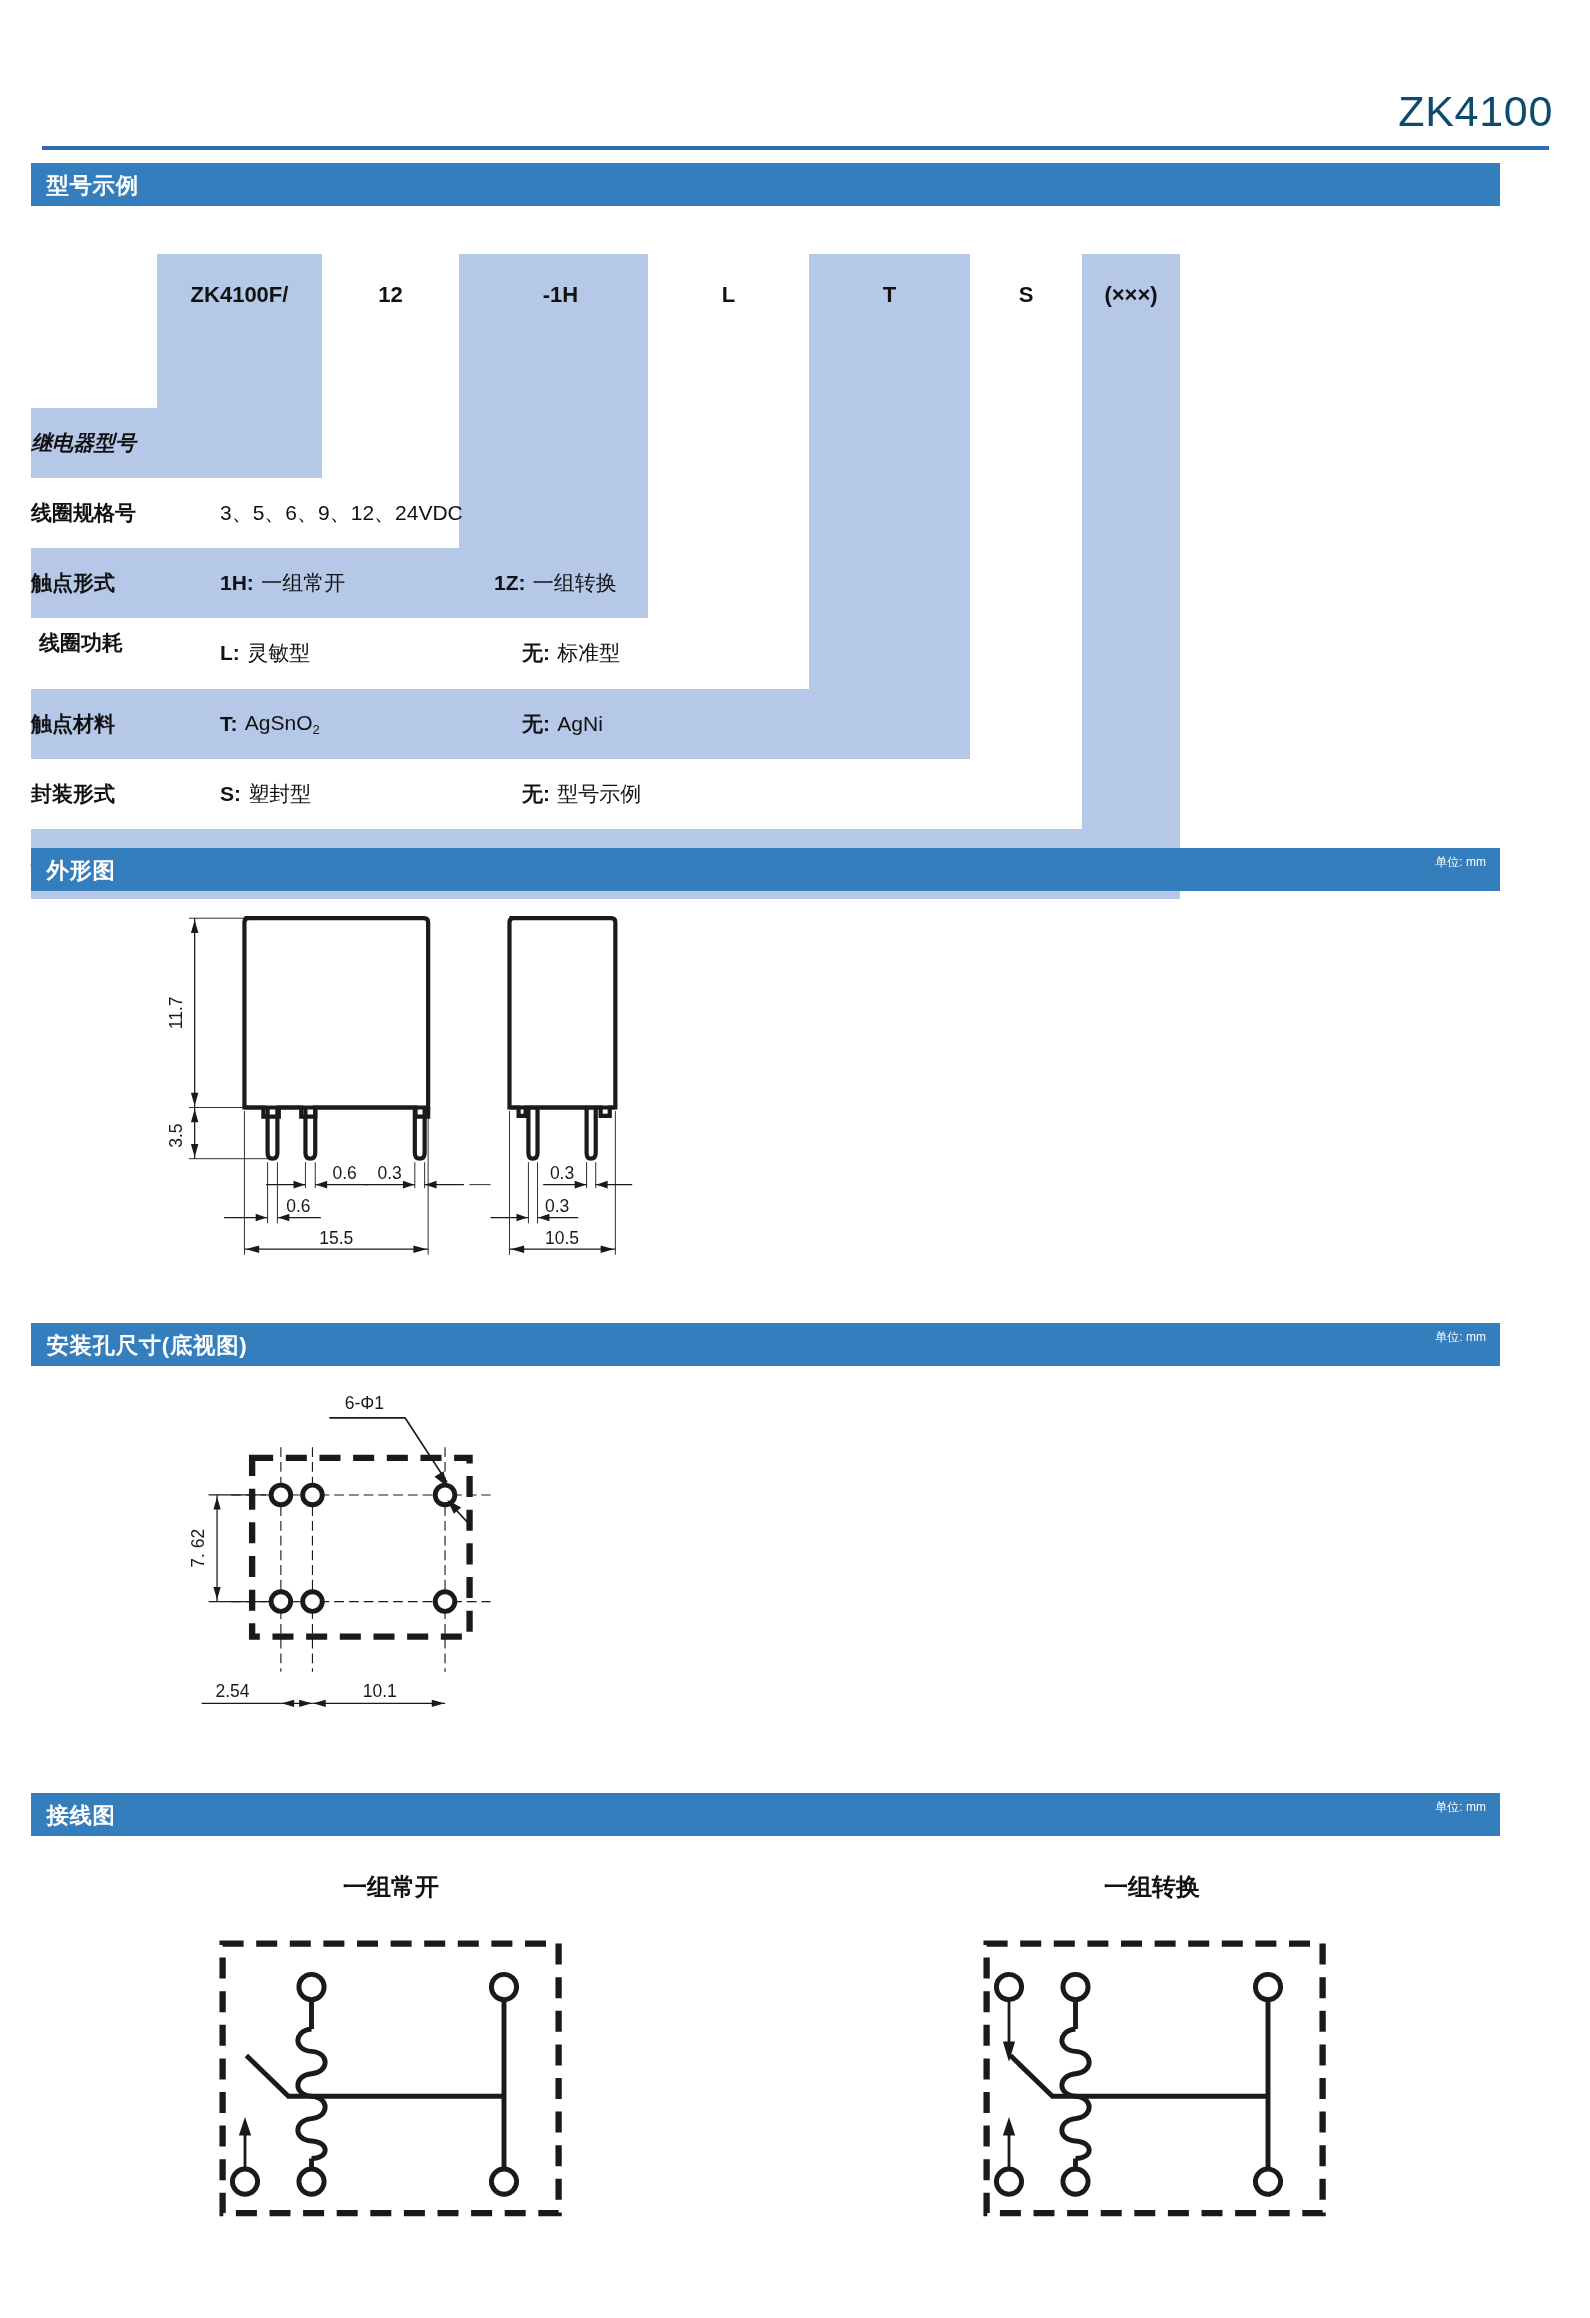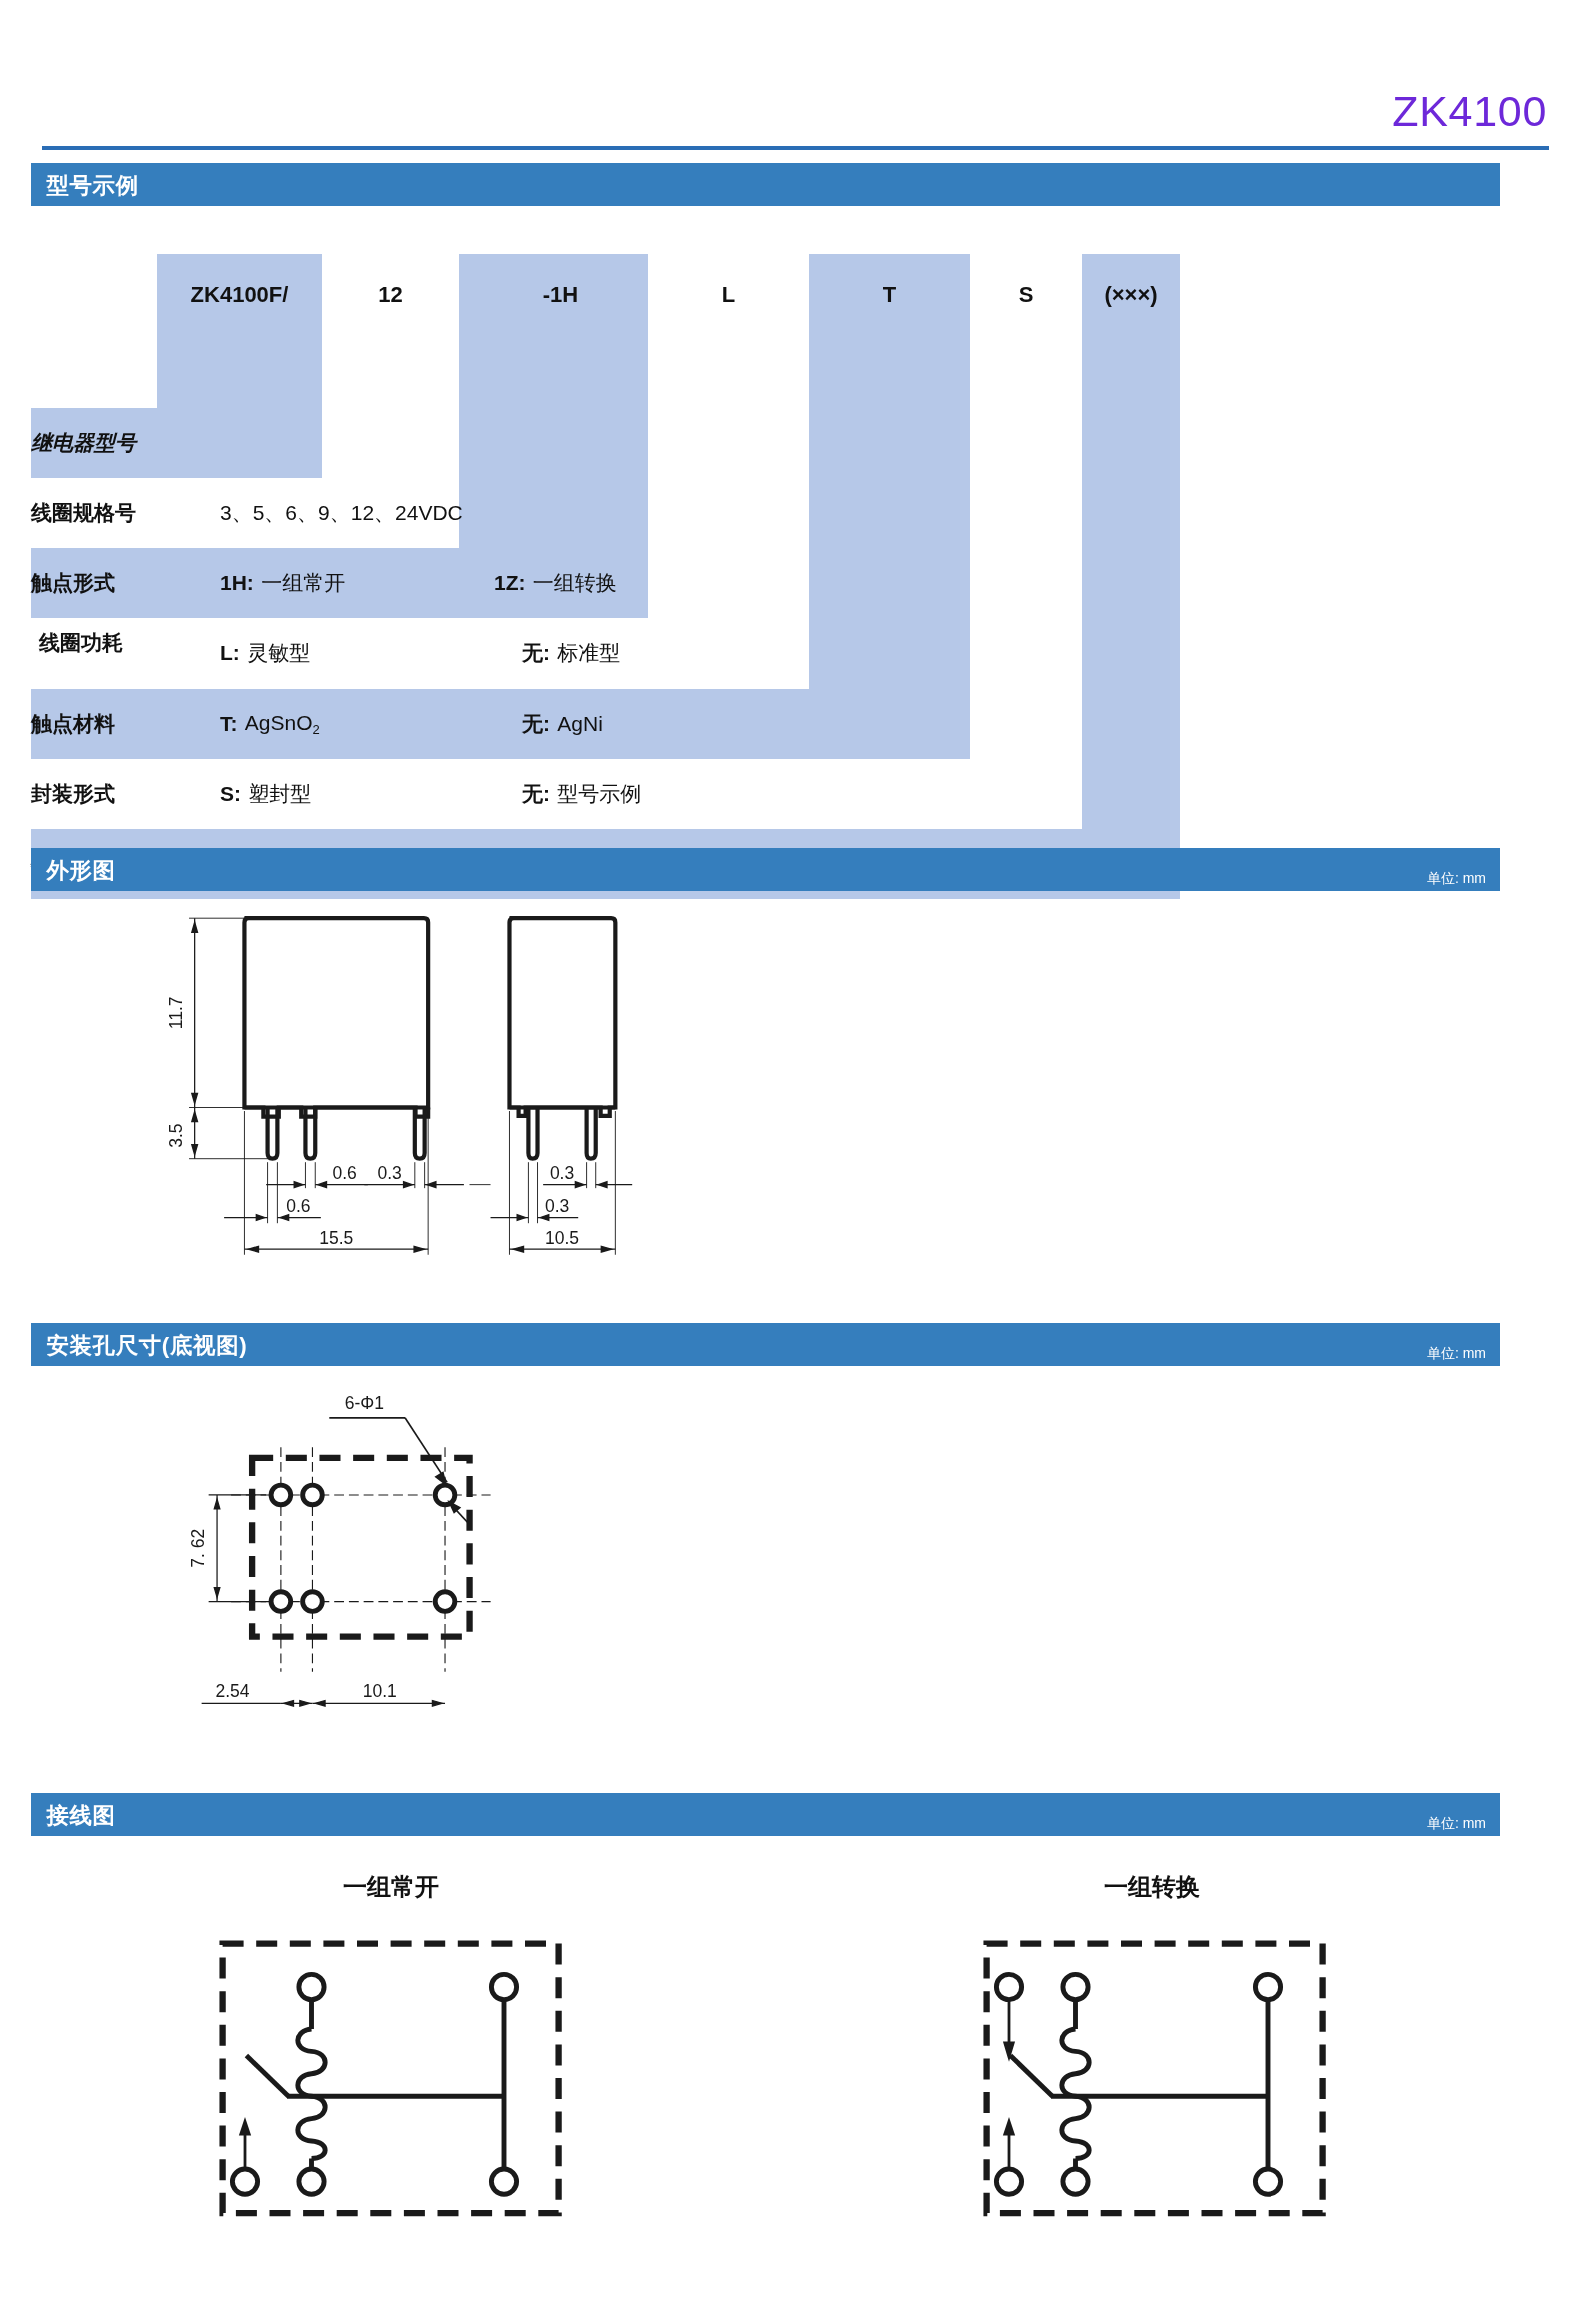--- a/index.html
+++ b/index.html
@@ -5,42 +5,42 @@
   html,body{margin:0;padding:0;background:#fff;}
   body{
     width:1590px;height:2319px;position:relative;
     font-family:"Liberation Sans","DejaVu Sans",sans-serif;
     -webkit-font-smoothing:antialiased;
   }
   .page{position:absolute;left:0;top:0;width:1590px;height:2319px;overflow:hidden;}
 
   
   .doc-title{
-    position:absolute;right:43px;top:90px;
-    font-size:43px;color:#6d28d9;letter-spacing:0.7px;line-height:1;
+    position:absolute;right:37px;top:90px;
+    font-size:43px;color:#0c4a6e;letter-spacing:0.7px;line-height:1;
     white-space:nowrap;
   }
   .title-rule{
     position:absolute;left:42px;top:146px;width:1507px;height:3.5px;
     background:#2a6db5;
   }
 
   
   .sec-bar{
     position:absolute;left:31px;width:1469px;height:43px;
     background:#357ebd;
   }
   .sec-bar .sec-title{
     position:absolute;left:15.4px;top:50%;transform:translateY(-50%);
     color:#fff;font-size:22.4px;font-weight:bold;white-space:nowrap;
     letter-spacing:0.7px;
   }
   .sec-bar .sec-unit{
-    position:absolute;right:14px;bottom:3px;
-    color:#fff;font-size:14px;white-space:nowrap;
+    position:absolute;right:14px;bottom:20px;
+    color:#fff;font-size:12px;white-space:nowrap;
   }
 
   
   .model-wrap{position:absolute;left:31px;top:254px;width:1469px;height:565px;}
   .band{position:absolute;background:#b6c8e8;}
   .mcell{
     position:absolute;font-size:21px;color:#111;white-space:nowrap;
     display:flex;align-items:center;
   }
   .mcell.center{justify-content:center;}

